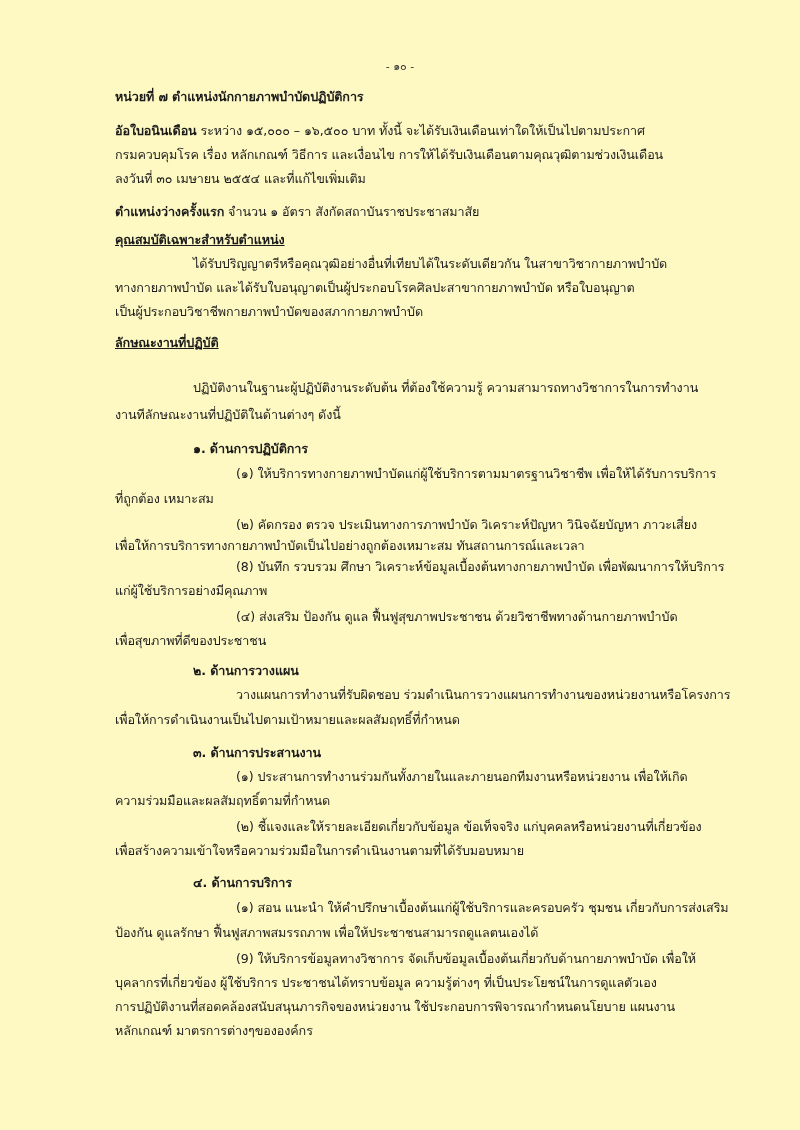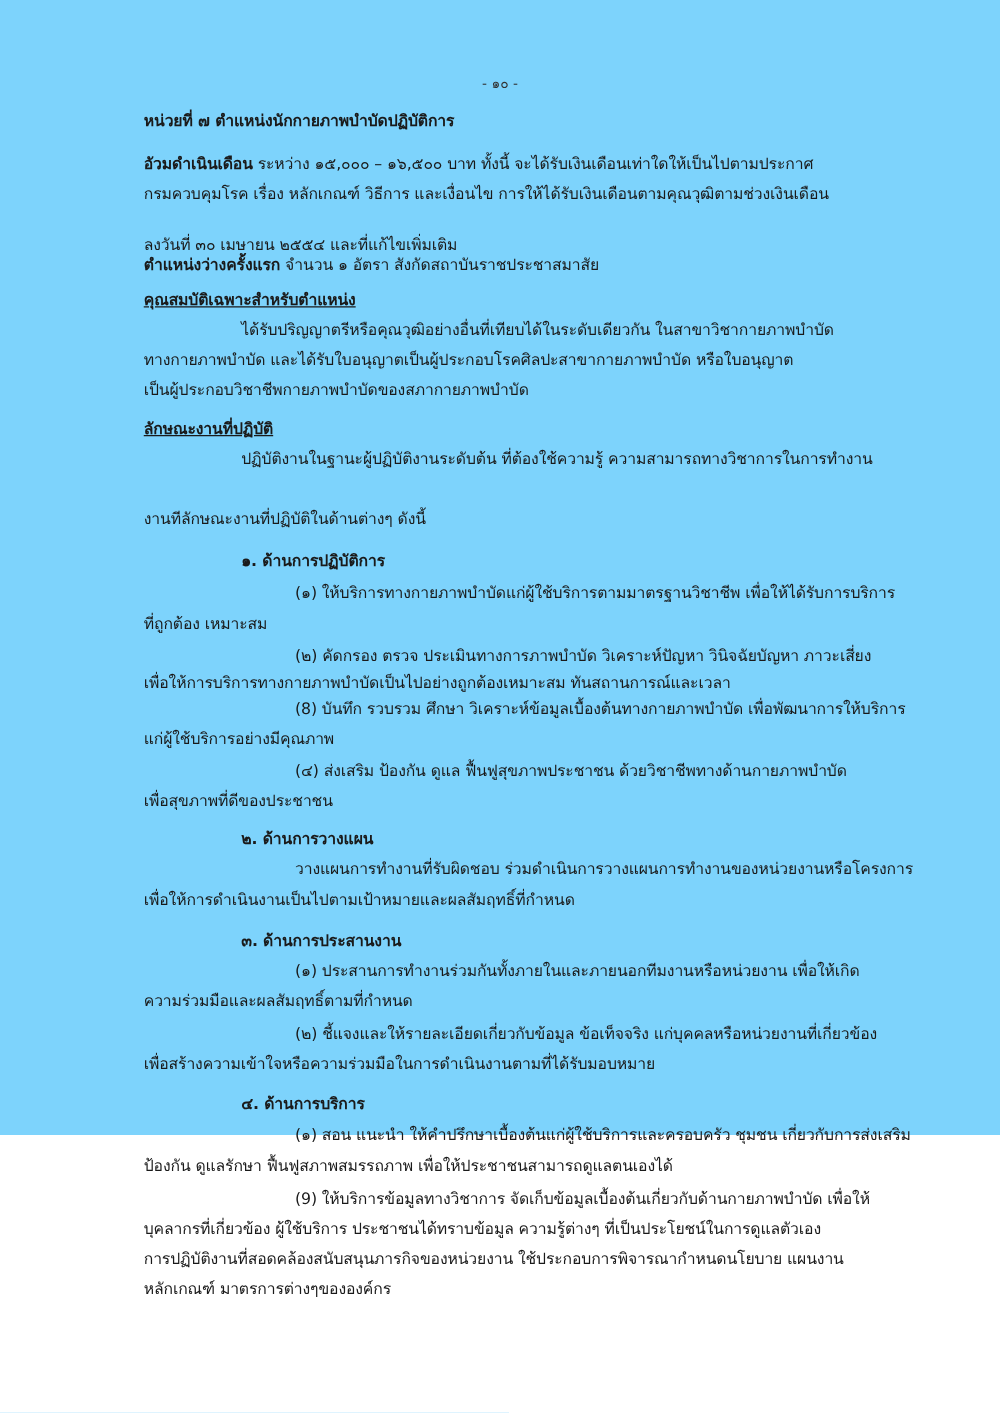--- a/index.html
+++ b/index.html
@@ -1,46 +1,46 @@
 <!DOCTYPE html>
 <html><head>
 <meta charset="utf-8">
 <style>
   html, body { margin: 0; padding: 0; background: #ffffff; }
   body { width: 800px; height: 1130px; position: relative; overflow: hidden;
          font-family: "DejaVu Sans", "Liberation Sans", sans-serif; color: #1a1a1a; }
-  .page { position: absolute; left: 0; top: 0; width: 800px; height: 908px; background: #7dd3fc; }
+  .page { position: absolute; left: 0; top: 0; width: 800px; height: 1130px; background: #fef9c3; }
   .pnum { position: absolute; top: 57px; left: 0; width: 800px; text-align: center; font-size: 11px; color: #333; }
   .ln { position: absolute; left: 115px; font-size: 12.6px; white-space: nowrap; line-height: 18px; letter-spacing: -0.1px; }
   .b { font-weight: bold; }
   .u { text-decoration: underline; }
   .i1 { left: 193px; }
   .i2 { left: 236px; }
 </style>
 </head>
 <body>
 
 <div class="page">
   <div class="pnum">- ๑๐ -</div>
 
   <div class="ln b" style="top:88px">หน่วยที่ ๗ ตำแหน่งนักกายภาพบำบัดปฏิบัติการ</div>
 
-  <div class="ln" style="top:122px"><span class="b">อัวมดำเนินเดือน</span><span> ระหว่าง ๑๕,๐๐๐ – ๑๖,๕๐๐ บาท ทั้งนี้ จะได้รับเงินเดือนเท่าใดให้เป็นไปตามประกาศ</span></div>
+  <div class="ln" style="top:122px"><span class="b">อัอใบอนินเดือน</span><span> ระหว่าง ๑๕,๐๐๐ – ๑๖,๕๐๐ บาท ทั้งนี้ จะได้รับเงินเดือนเท่าใดให้เป็นไปตามประกาศ</span></div>
   <div class="ln" style="top:146px">กรมควบคุมโรค เรื่อง หลักเกณฑ์ วิธีการ และเงื่อนไข การให้ได้รับเงินเดือนตามคุณวุฒิตามช่วงเงินเดือน</div>
-  <div class="ln" style="top:187px">ลงวันที่ ๓๐ เมษายน ๒๕๕๔ และที่แก้ไขเพิ่มเติม</div>
+  <div class="ln" style="top:170px">ลงวันที่ ๓๐ เมษายน ๒๕๕๔ และที่แก้ไขเพิ่มเติม</div>
 
   <div class="ln" style="top:203px"><span class="b">ตำแหน่งว่างครั้งแรก</span><span>  จำนวน ๑ อัตรา  สังกัดสถาบันราชประชาสมาสัย</span></div>
 
   <div class="ln b u" style="top:231px">คุณสมบัติเฉพาะสำหรับตำแหน่ง</div>
   <div class="ln i1" style="top:255px">ได้รับปริญญาตรีหรือคุณวุฒิอย่างอื่นที่เทียบได้ในระดับเดียวกัน ในสาขาวิชากายภาพบำบัด</div>
   <div class="ln" style="top:279px">ทางกายภาพบำบัด และได้รับใบอนุญาตเป็นผู้ประกอบโรคศิลปะสาขากายภาพบำบัด หรือใบอนุญาต</div>
   <div class="ln" style="top:303px">เป็นผู้ประกอบวิชาชีพกายภาพบำบัดของสภากายภาพบำบัด</div>
 
   <div class="ln b u" style="top:334px">ลักษณะงานที่ปฏิบัติ</div>
-  <div class="ln i1" style="top:358px">ปฏิบัติงานในฐานะผู้ปฏิบัติงานระดับต้น ที่ต้องใช้ความรู้ ความสามารถทางวิชาการในการทำงาน</div>
+  <div class="ln i1" style="top:379px">ปฏิบัติงานในฐานะผู้ปฏิบัติงานระดับต้น ที่ต้องใช้ความรู้ ความสามารถทางวิชาการในการทำงาน</div>
   <div class="ln" style="top:406px">งานทีลักษณะงานที่ปฏิบัติในด้านต่างๆ ดังนี้</div>
 
   <div class="ln b i1" style="top:440px">๑. ด้านการปฏิบัติการ</div>
   <div class="ln i2" style="top:465px">(๑) ให้บริการทางกายภาพบำบัดแก่ผู้ใช้บริการตามมาตรฐานวิชาชีพ เพื่อให้ได้รับการบริการ</div>
   <div class="ln" style="top:490px">ที่ถูกต้อง เหมาะสม</div>
   <div class="ln i2" style="top:516px">(๒) คัดกรอง ตรวจ ประเมินทางการภาพบำบัด วิเคราะห์ปัญหา วินิจฉัยบัญหา ภาวะเสี่ยง</div>
   <div class="ln" style="top:537px">เพื่อให้การบริการทางกายภาพบำบัดเป็นไปอย่างถูกต้องเหมาะสม ทันสถานการณ์และเวลา</div>
   <div class="ln i2" style="top:558px">(8) บันทึก รวบรวม ศึกษา วิเคราะห์ข้อมูลเบื้องต้นทางกายภาพบำบัด เพื่อพัฒนาการให้บริการ</div>
   <div class="ln" style="top:582px">แก่ผู้ใช้บริการอย่างมีคุณภาพ</div>
   <div class="ln i2" style="top:608px">(๔) ส่งเสริม ป้องกัน ดูแล ฟื้นฟูสุขภาพประชาชน ด้วยวิชาชีพทางด้านกายภาพบำบัด</div>

